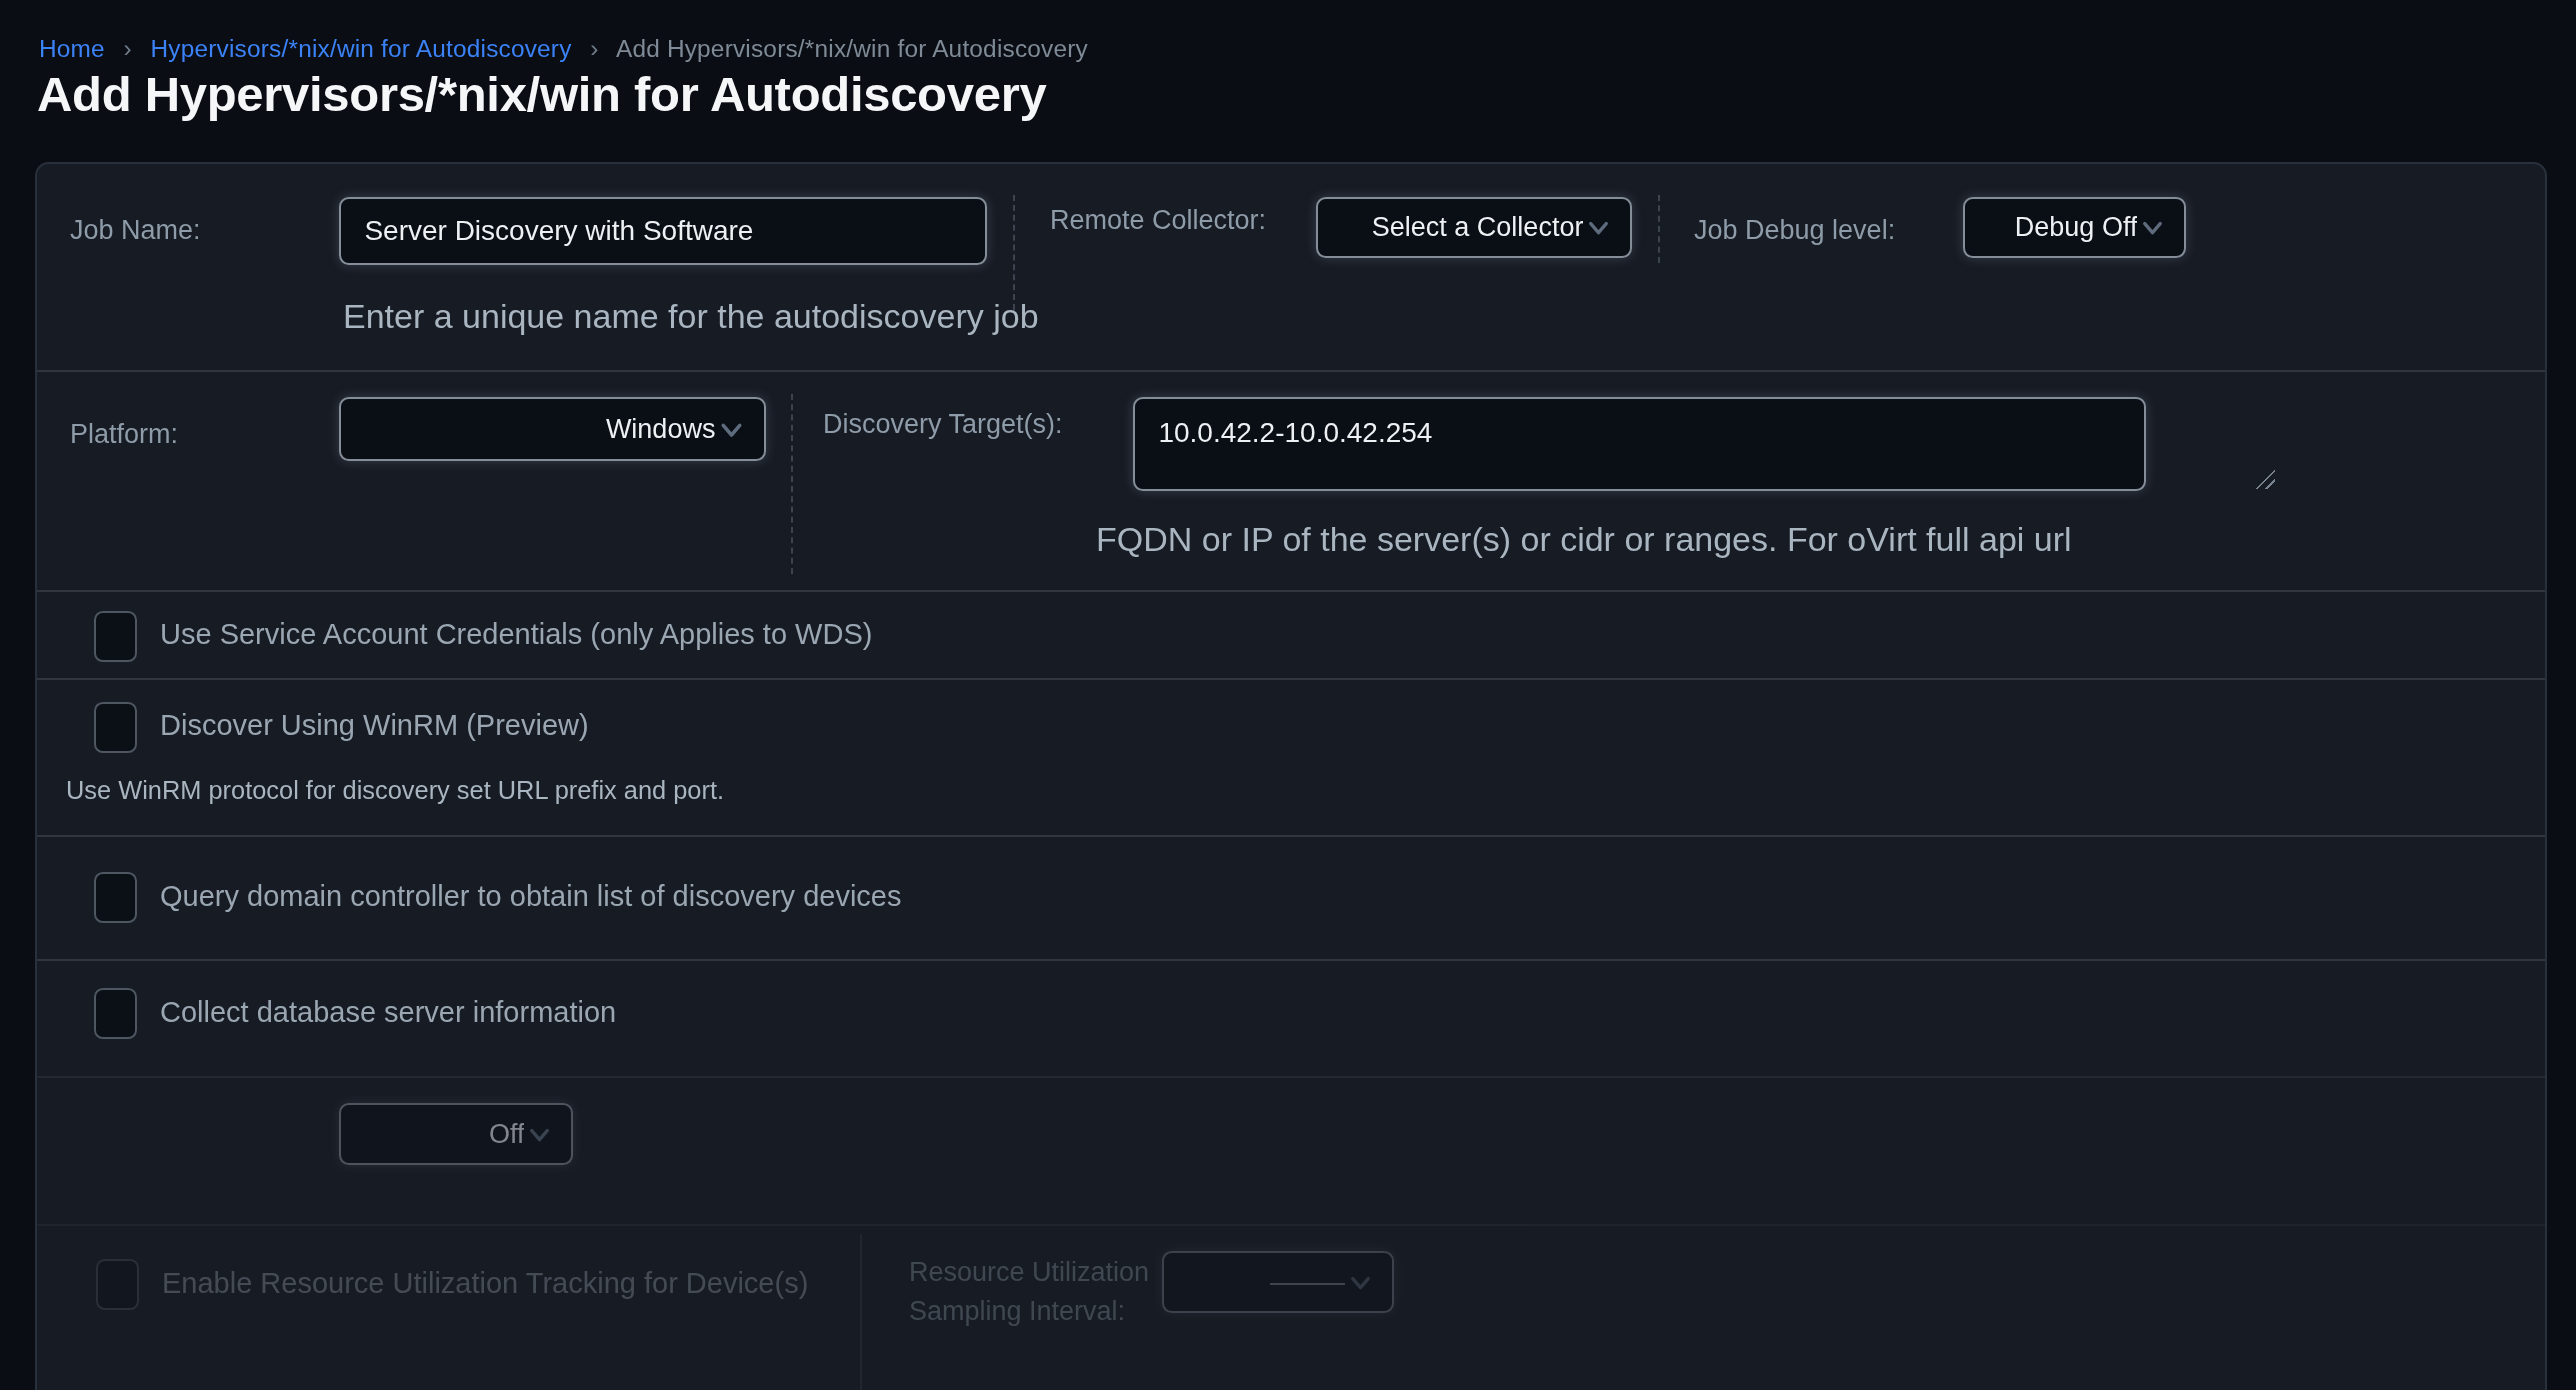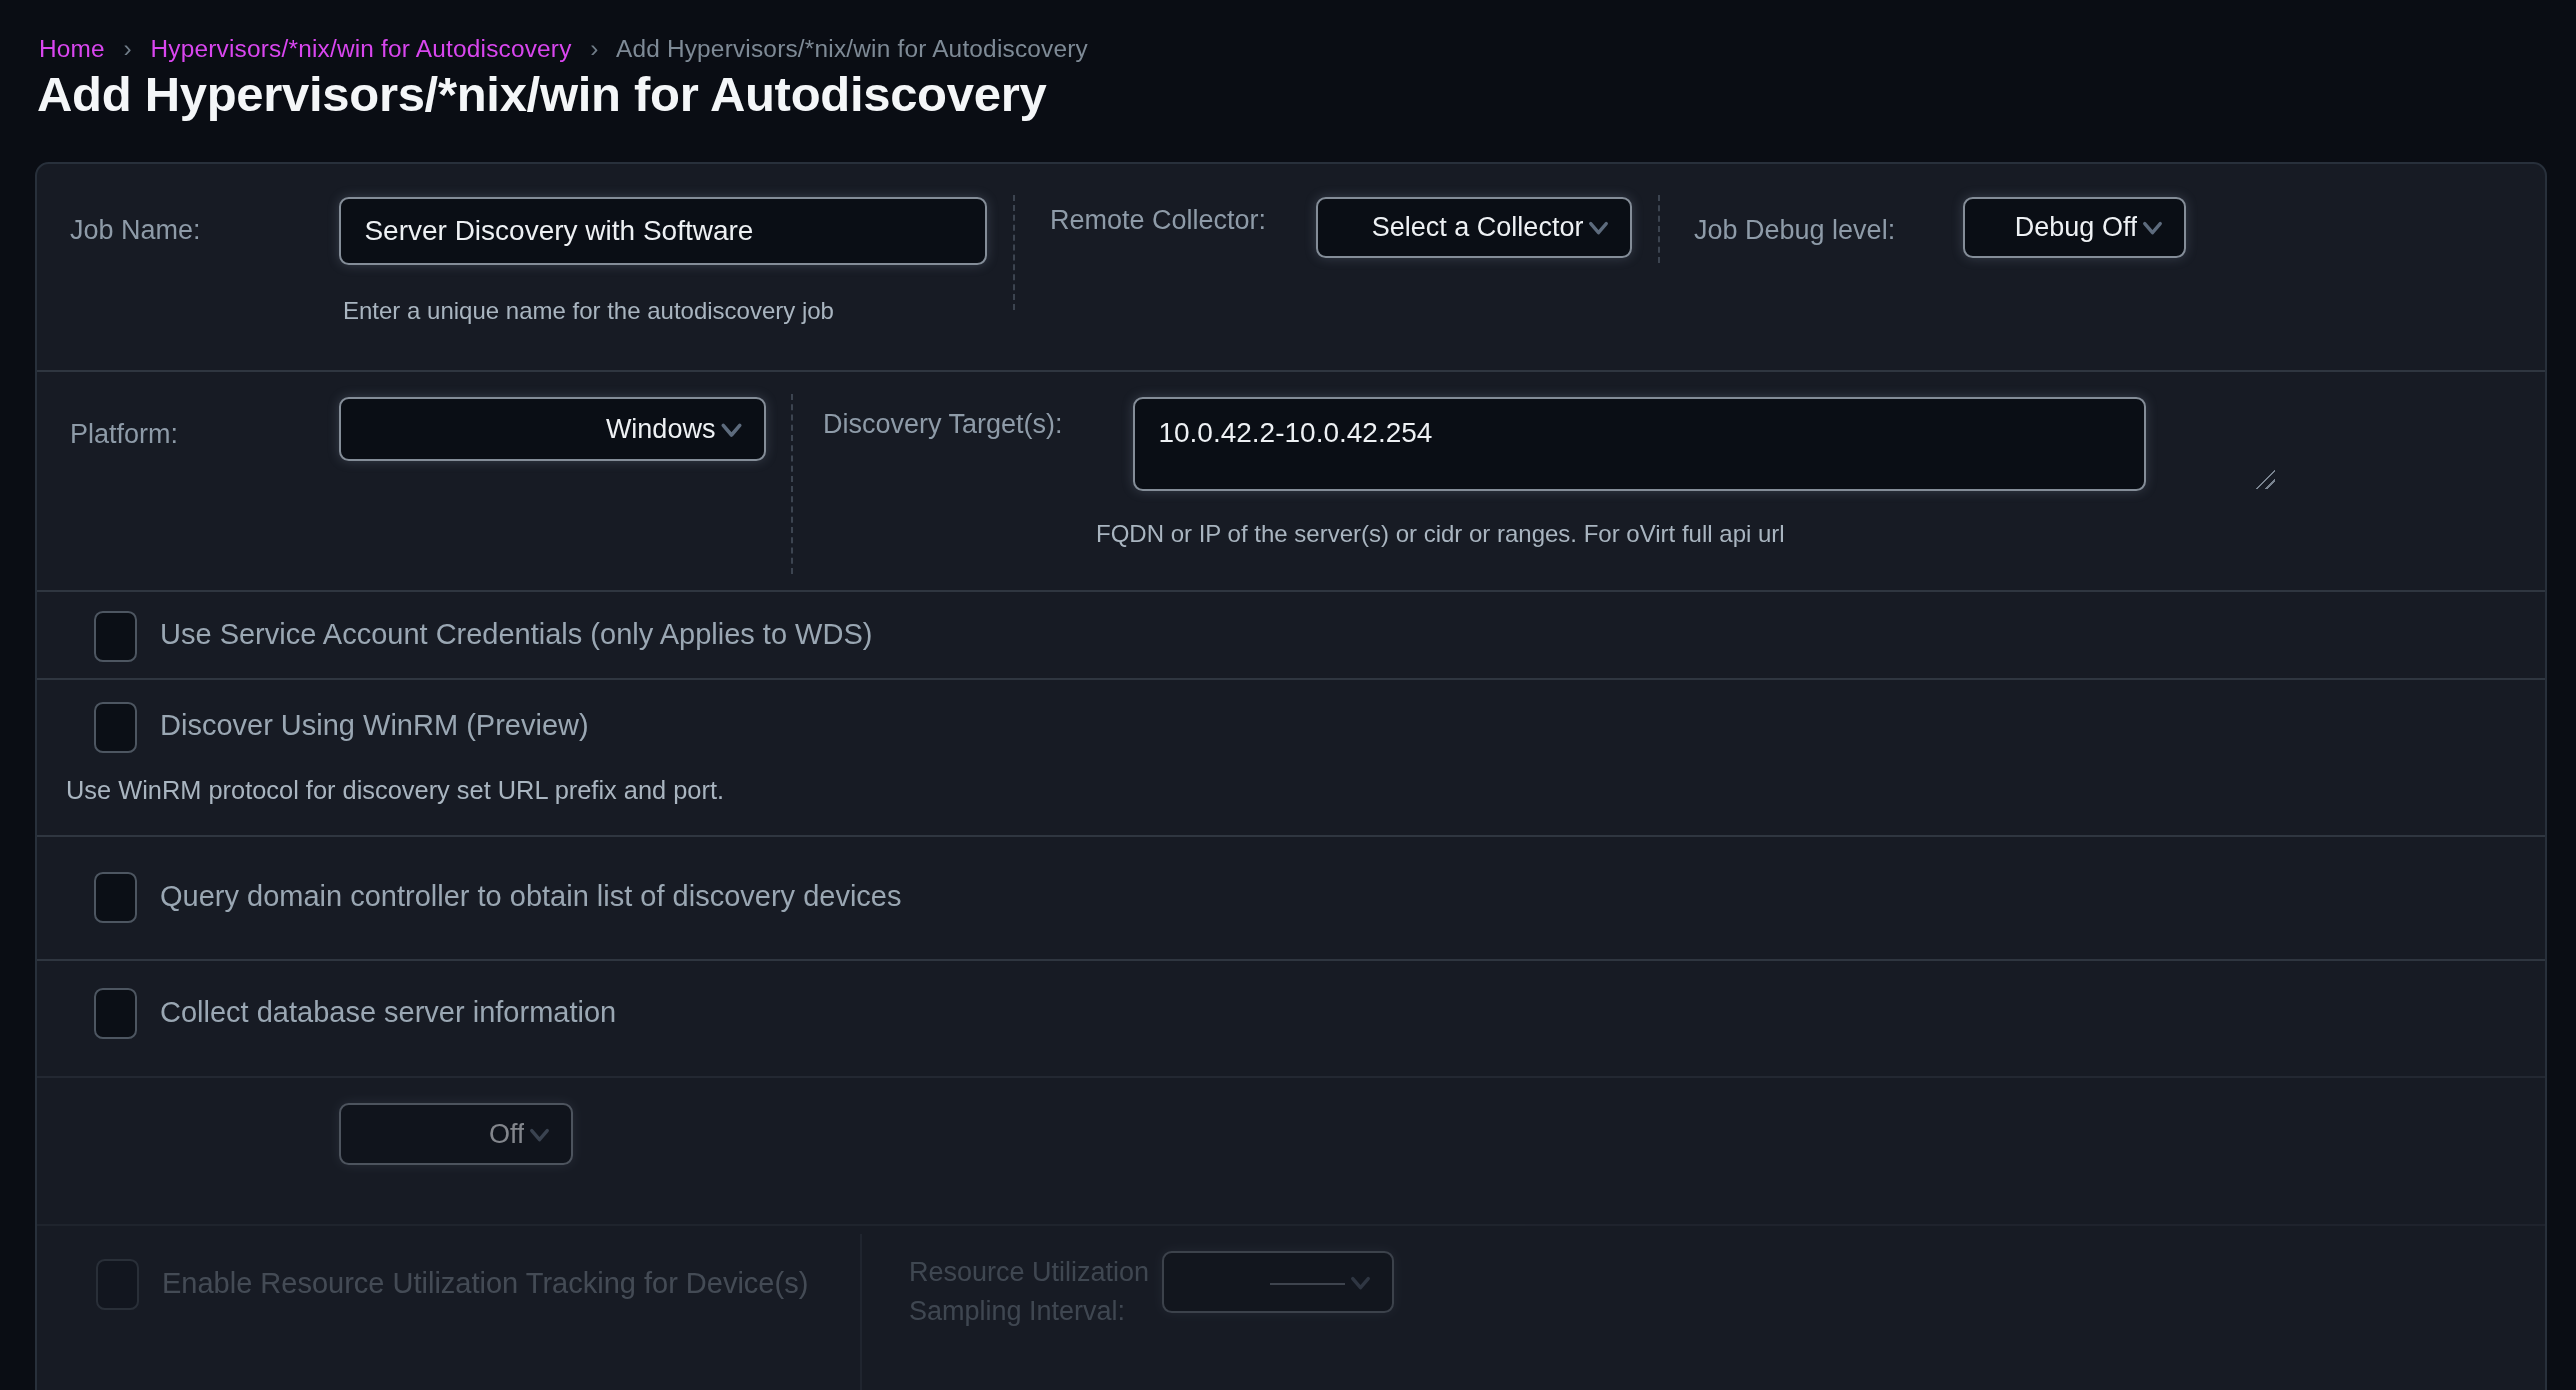--- a/index.html
+++ b/index.html
@@ -6,21 +6,21 @@
   html,body { width:2576px; height:1391px; overflow:hidden; }
   body {
     background:#0a0d14;
     font-family:"Liberation Sans","DejaVu Sans",sans-serif;
     color:#eef1f4;
   }
   .page { position:relative; width:2576px; height:1391px; }
 
   
   .breadcrumb { position:absolute; left:39px; top:35px; font-size:24.4px; font-weight:500; letter-spacing:0.2px; }
-  .breadcrumb .link { color:#d946ef; text-decoration:none; cursor:pointer; }
+  .breadcrumb .link { color:#3b82f6; text-decoration:none; cursor:pointer; }
   .breadcrumb .sep { color:#707c88; margin:0 11.7px; }
   .breadcrumb .current { color:#7e8a96; }
   .title { position:absolute; left:37px; top:66px; font-size:49px; font-weight:700; color:#f4f6f8; letter-spacing:-0.3px; }
 
   
   .panel {
     position:absolute; left:35px; top:162px; width:2512px; height:1367px;
     background:#171b24; border:2px solid #28303b; border-radius:13.7px;
     overflow:hidden;
   }
@@ -30,21 +30,21 @@
   .r2 { height:220px; }
   .r3 { height:88px; }
   .r4 { height:157px; }
   .r5 { height:124px; }
   .r6 { height:117px; }
   .r7 { height:148px; opacity:.5; }
   .r8 { height:332px; opacity:.34; }
 
   .abs { position:absolute; }
   .lbl { font-size:27px; font-weight:500; color:#8e9ba8; line-height:39px; }
-  .hlp { font-size:24px; color:#a9b5c0; }
+  .hlp { font-size:34px; color:#a9b5c0; }
 
   
   .field, .dropdown, .txtarea {
     background:#0a0e15; border:2px solid #848d98; border-radius:9.8px;
     box-shadow:0 0 11.7px rgba(140,155,175,.28);
     color:#eef1f4;
   }
   .field { font-size:28px; padding:0 23.4px; font-family:inherit; outline:none; }
   .txtarea { font-size:28px; padding:15.6px 23.4px; font-family:inherit; outline:none; resize:none; line-height:1.3; }
   .dropdown { display:flex; align-items:center; justify-content:flex-end; padding:0 15.6px 0 21.5px; font-size:27px; cursor:pointer; }

